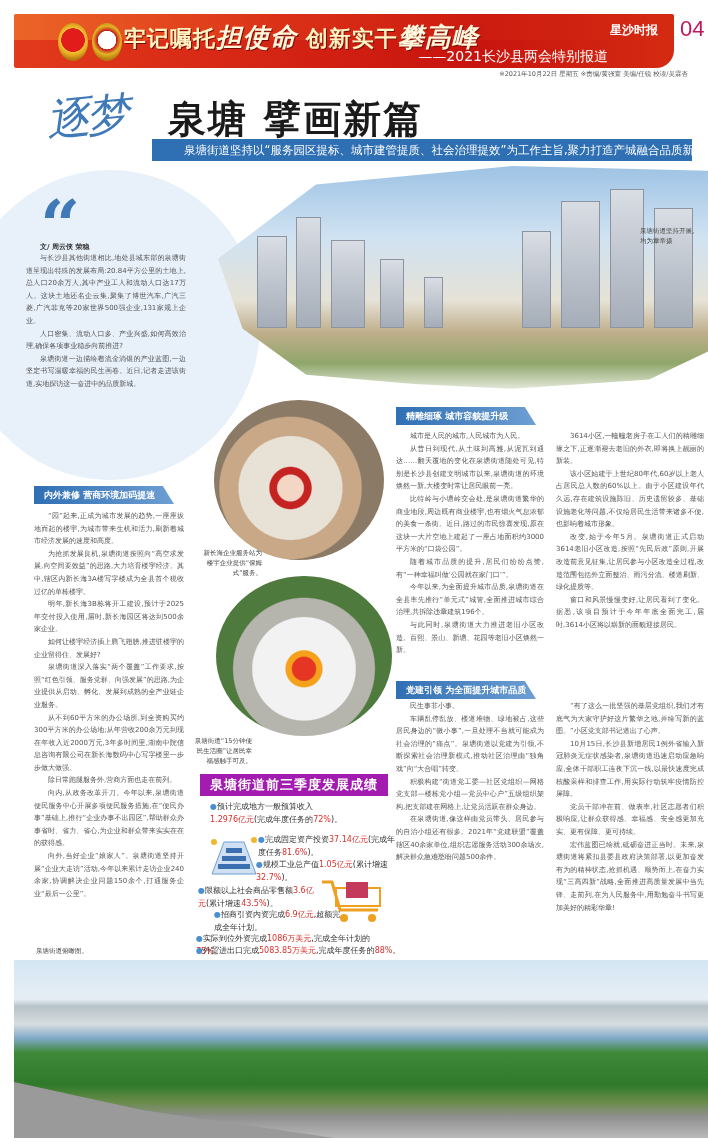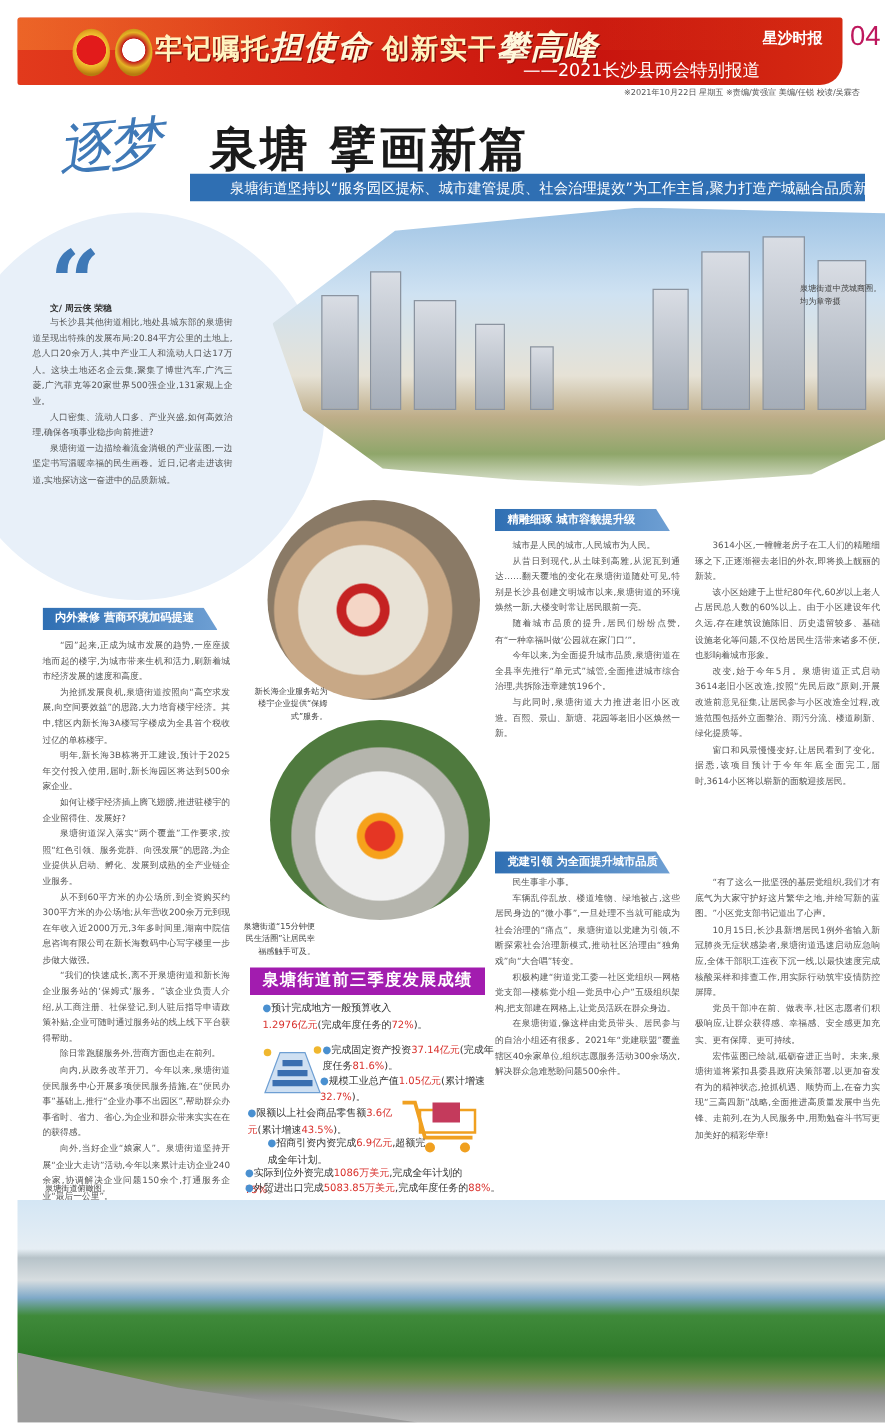--- a/index.html
+++ b/index.html
@@ -88,45 +88,45 @@
   <div class="bldg" style="left:8%;width:6%;height:40%"></div>
   <div class="bldg" style="left:16%;width:5%;height:48%"></div>
   <div class="bldg" style="left:23%;width:7%;height:38%"></div>
   <div class="bldg" style="left:33%;width:5%;height:30%"></div>
   <div class="bldg" style="left:42%;width:4%;height:22%"></div>
   <div class="bldg" style="left:62%;width:6%;height:42%"></div>
   <div class="bldg" style="left:70%;width:8%;height:55%"></div>
   <div class="bldg" style="left:80%;width:7%;height:60%"></div>
   <div class="bldg" style="left:89%;width:8%;height:52%"></div>
 </div>
-<div class="caption" style="left:640px;top:226px;width:66px">泉塘街道中茂城商圈。 均为章帝摄</div>
+<div class="caption" style="left:640px;top:226px;width:66px">泉塘街道坚持开展。 均为章帝摄</div>
 
 <div class="round-photo rp1"></div>
 <div class="caption" style="left:200px;top:548px;width:62px;text-align:right">新长海企业服务站为楼宇企业提供“保姆式”服务。</div>
 <div class="round-photo rp2"></div>
 <div class="caption" style="left:194px;top:736px;width:58px;text-align:right">泉塘街道“15分钟便民生活圈”让居民幸福感触手可及。</div>
 
 <div class="sec-head sh1">内外兼修 营商环境加码提速</div>
 <div class="body-text c1">
   <p>“园”起来,正成为城市发展的趋势,一座座拔地而起的楼宇,为城市带来生机和活力,刷新着城市经济发展的速度和高度。</p>
   <p>为抢抓发展良机,泉塘街道按照向“高空求发展,向空间要效益”的思路,大力培育楼宇经济。其中,辖区内新长海3A楼写字楼成为全县首个税收过亿的单栋楼宇。</p>
   <p>明年,新长海3B栋将开工建设,预计于2025年交付投入使用,届时,新长海园区将达到500余家企业。</p>
   <p>如何让楼宇经济插上腾飞翅膀,推进驻楼宇的企业留得住、发展好?</p>
   <p>泉塘街道深入落实“两个覆盖”工作要求,按照“红色引领、服务党群、向强发展”的思路,为企业提供从启动、孵化、发展到成熟的全产业链企业服务。</p>
   <p>从不到60平方米的办公场所,到全资购买约300平方米的办公场地;从年营收200余万元到现在年收入近2000万元,3年多时间里,湖南中院信息咨询有限公司在新长海数码中心写字楼里一步步做大做强。</p>
-  <p>“我们的快速成长,离不开泉塘街道和新长海企业服务站的‘保姆式’服务。”该企业负责人介绍,从工商注册、社保登记,到人驻后指导申请政策补贴,企业可随时通过服务站的线上线下平台获得帮助。</p>
   <p>除日常跑腿服务外,营商方面也走在前列。</p>
   <p>向内,从政务改革开刀。今年以来,泉塘街道便民服务中心开展多项便民服务措施,在“便民办事”基础上,推行“企业办事不出园区”,帮助群众办事省时、省力、省心,为企业和群众带来实实在在的获得感。</p>
   <p>向外,当好企业“娘家人”。泉塘街道坚持开展“企业大走访”活动,今年以来累计走访企业240余家,协调解决企业问题150余个,打通服务企业“最后一公里”。</p>
 </div>
 
 <div class="sec-head sh2">精雕细琢 城市容貌提升级</div>
 <div class="body-text c2">
   <p>城市是人民的城市,人民城市为人民。</p>
   <p>从昔日到现代,从土味到高雅,从泥瓦到通达……翻天覆地的变化在泉塘街道随处可见,特别是长沙县创建文明城市以来,泉塘街道的环境焕然一新,大楼变时常让居民眼前一亮。</p>
+  <p>比特岭与小塘岭交会处,是泉塘街道繁华的商业地段,周边既有商业楼宇,也有烟火气息浓郁的美食一条街。近日,路过的市民惊喜发现,原在这块一大片空地上建起了一座占地面积约3000平方米的“口袋公园”。</p>
   <p>随着城市品质的提升,居民们纷纷点赞,有“一种幸福叫做‘公园就在家门口’”。</p>
   <p>今年以来,为全面提升城市品质,泉塘街道在全县率先推行“单元式”城管,全面推进城市综合治理,共拆除违章建筑196个。</p>
   <p>与此同时,泉塘街道大力推进老旧小区改造。百熙、景山、新塘、花园等老旧小区焕然一新。</p>
 </div>
 <div class="body-text c3">
   <p>3614小区,一幢幢老房子在工人们的精雕细琢之下,正逐渐褪去老旧的外衣,即将换上靓丽的新装。</p>
   <p>该小区始建于上世纪80年代,60岁以上老人占居民总人数的60%以上。由于小区建设年代久远,存在建筑设施陈旧、历史遗留较多、基础设施老化等问题,不仅给居民生活带来诸多不便,也影响着城市形象。</p>
   <p>改变,始于今年5月。泉塘街道正式启动3614老旧小区改造,按照“先民后政”原则,开展改造前意见征集,让居民参与小区改造全过程,改造范围包括外立面整治、雨污分流、楼道刷新、绿化提质等。</p>
   <p>窗口和风景慢慢变好,让居民看到了变化。据悉,该项目预计于今年年底全面完工,届时,3614小区将以崭新的面貌迎接居民。</p>
 </div>

